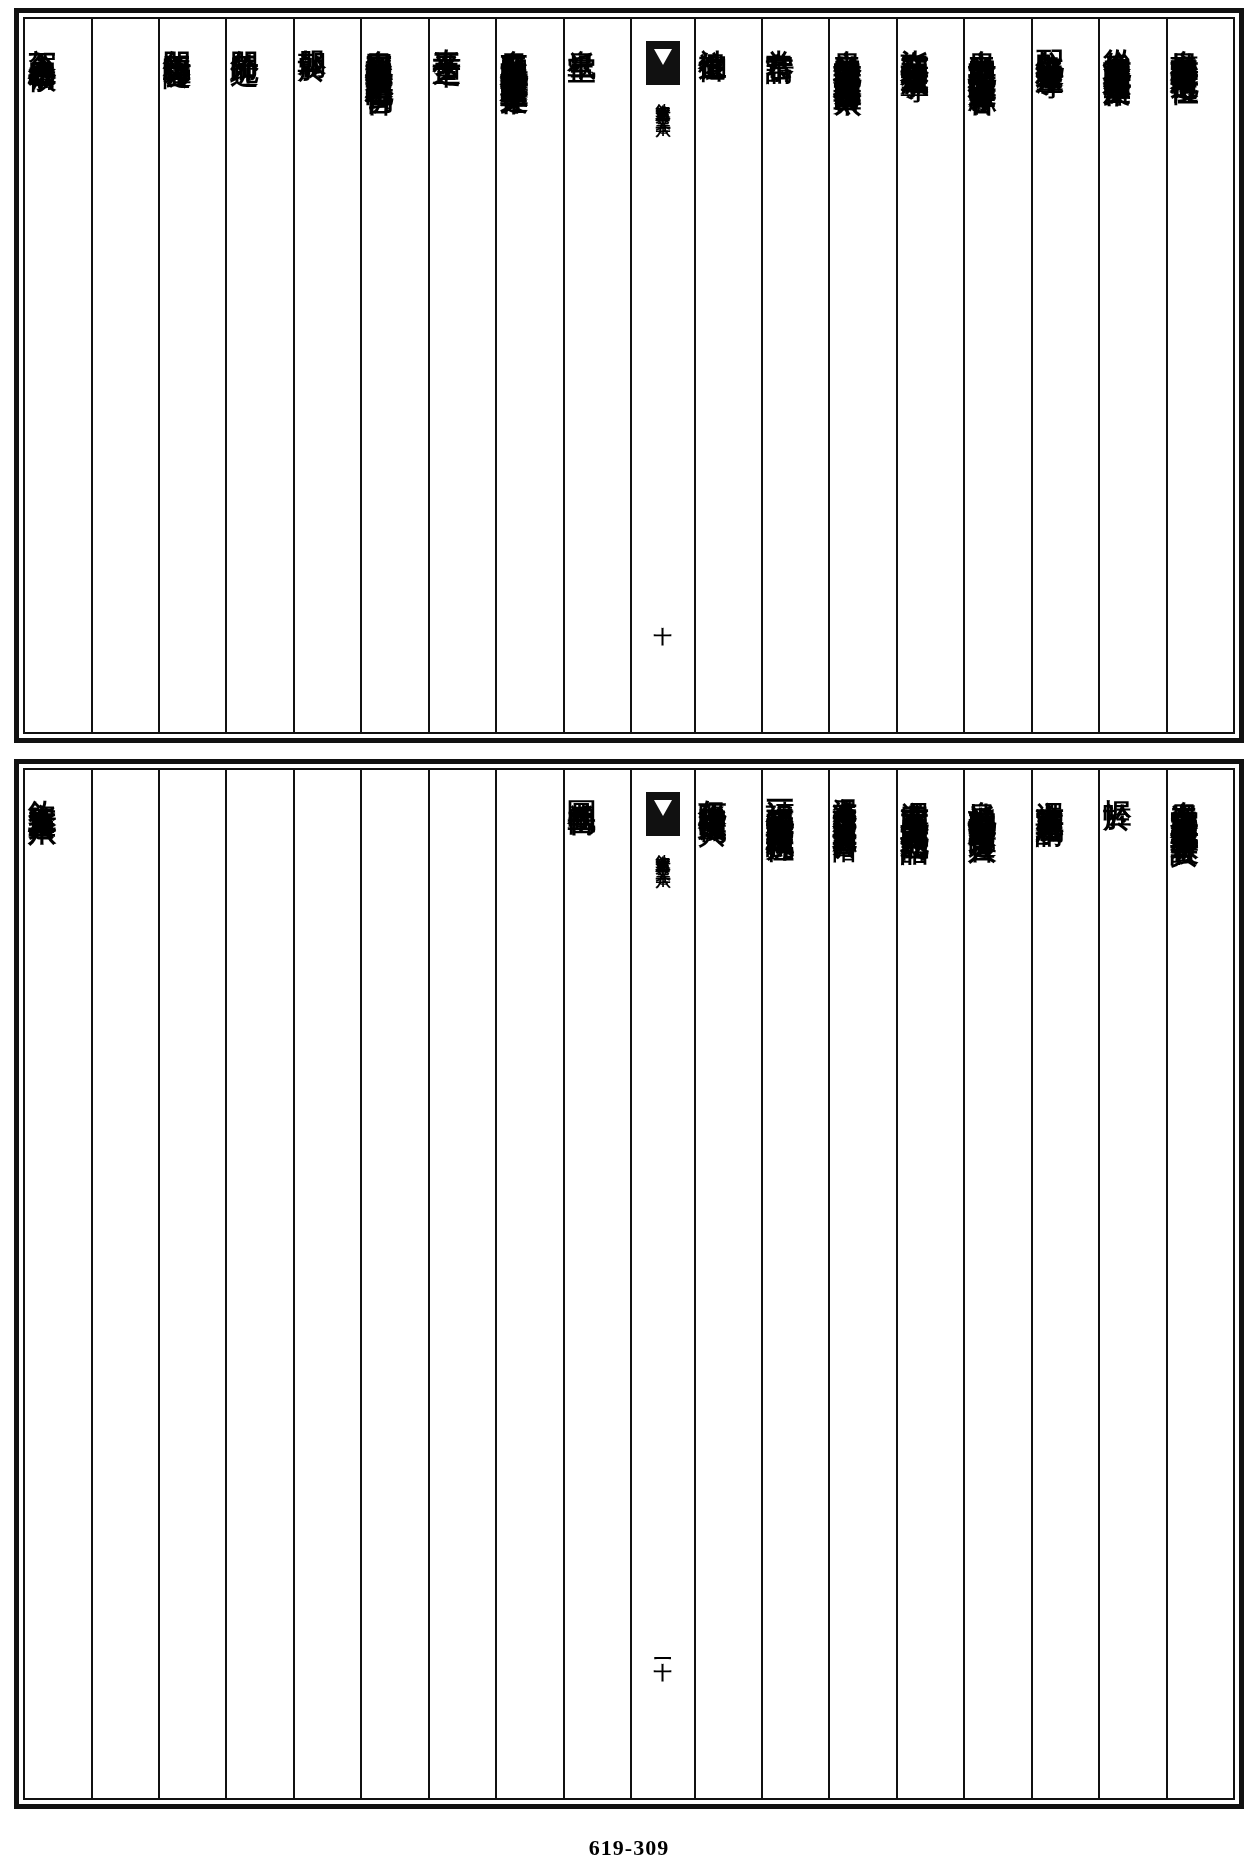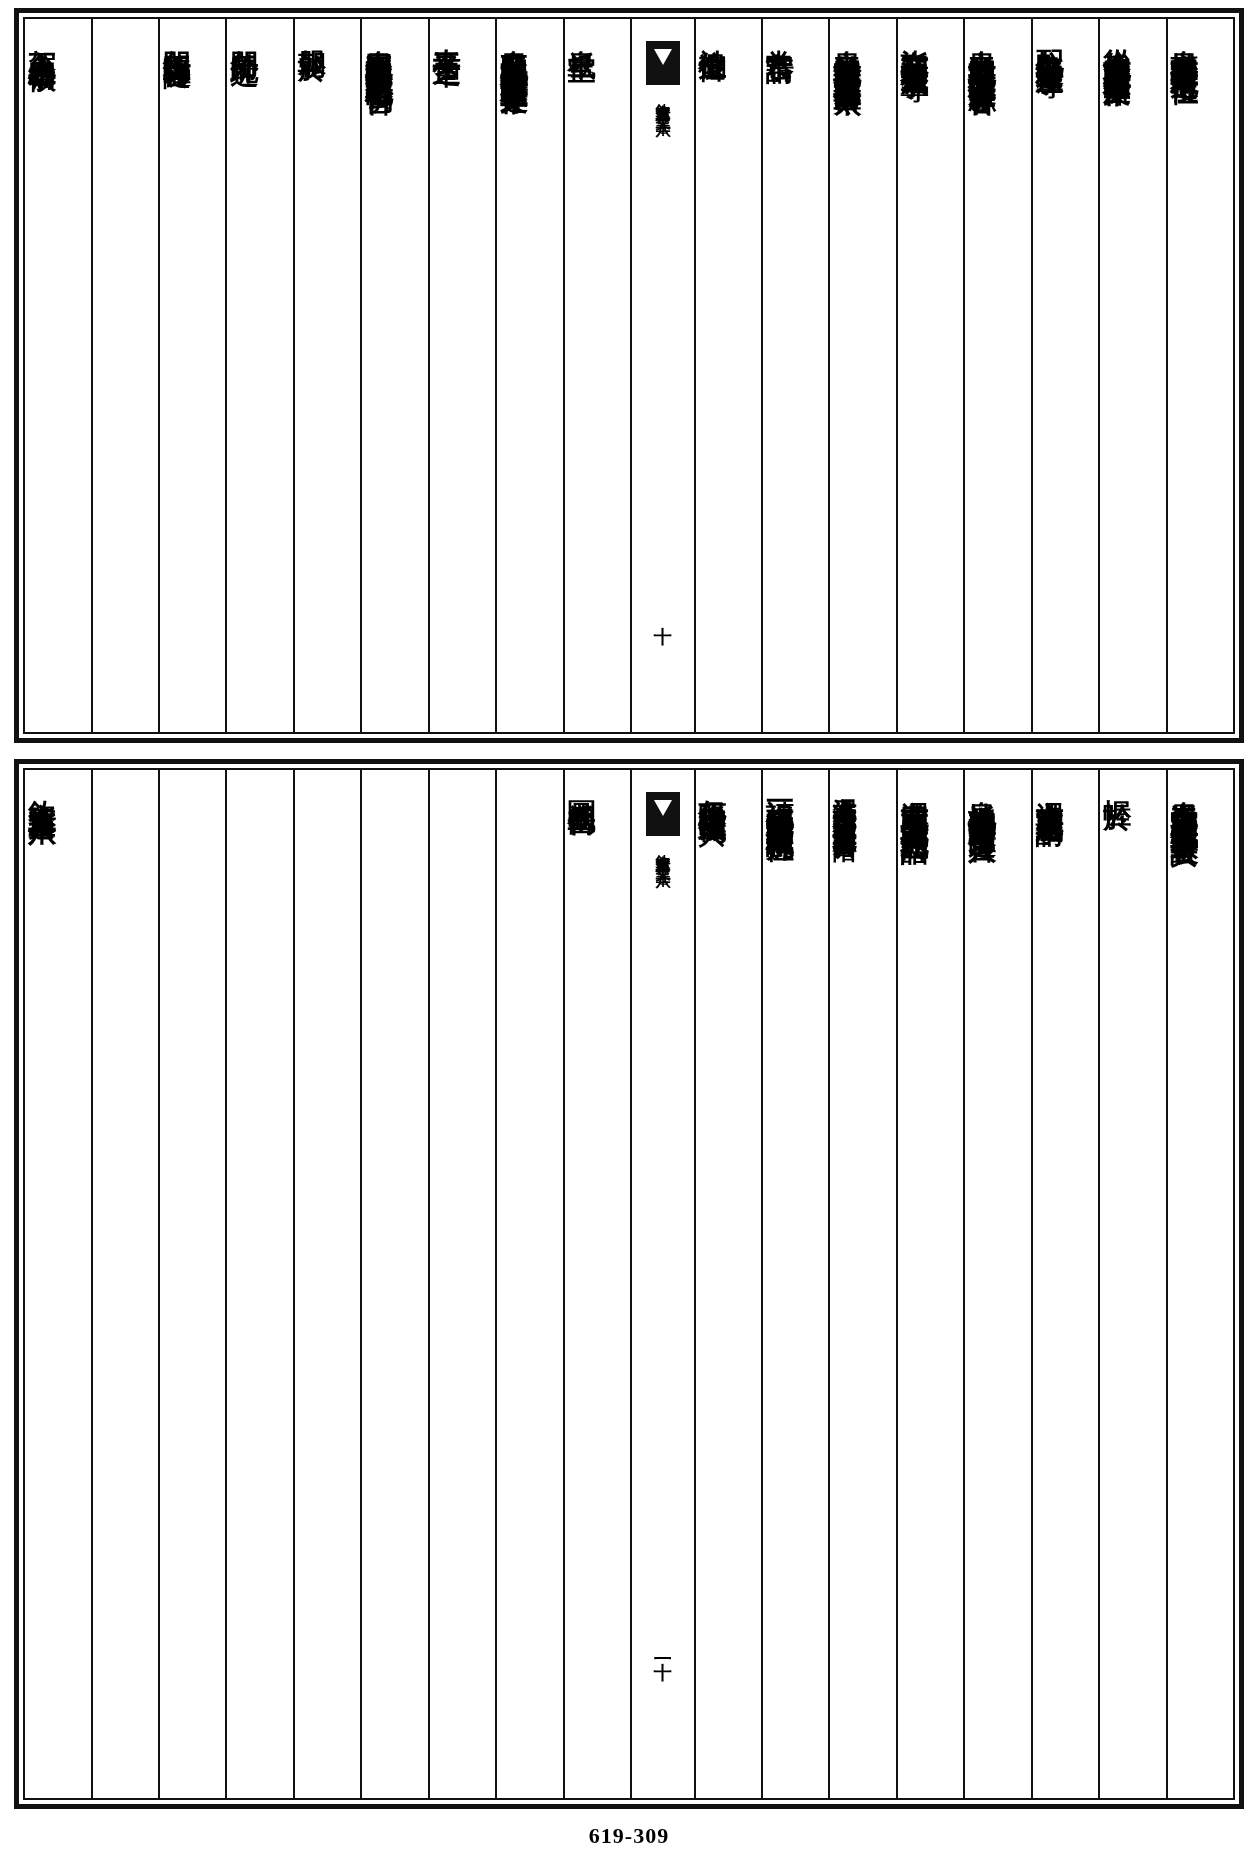--- a/index.html
+++ b/index.html
@@ -131,21 +131,21 @@
     transform: translateX(-50%);
   }
   .leaf.bottom .banner-pageno { bottom: 150px; }
 
   .footer {
     text-align: center;
     font-family: "Liberation Serif", serif;
     font-size: 22px;
     font-weight: 700;
     letter-spacing: 1px;
-    margin-top: 14px;
+    margin-top: 26px;
   }
   
   .col.empty { }
 </style>
 </head>
 <body>
 
 <div class="page">
 
   <div class="leaf top">

